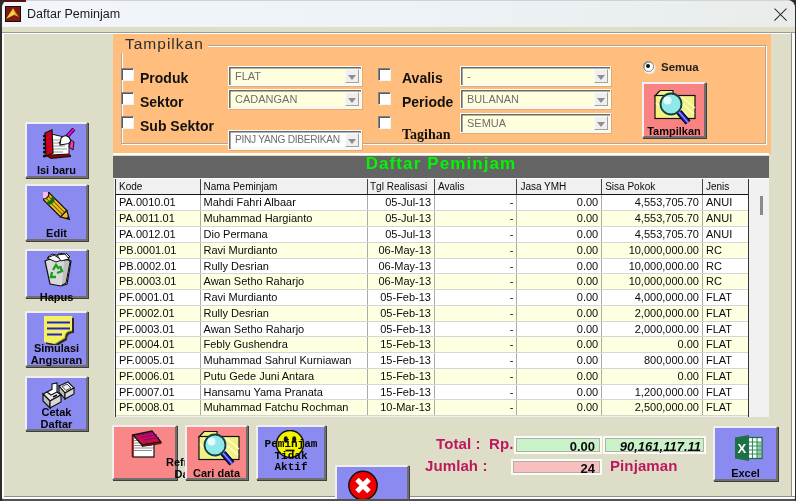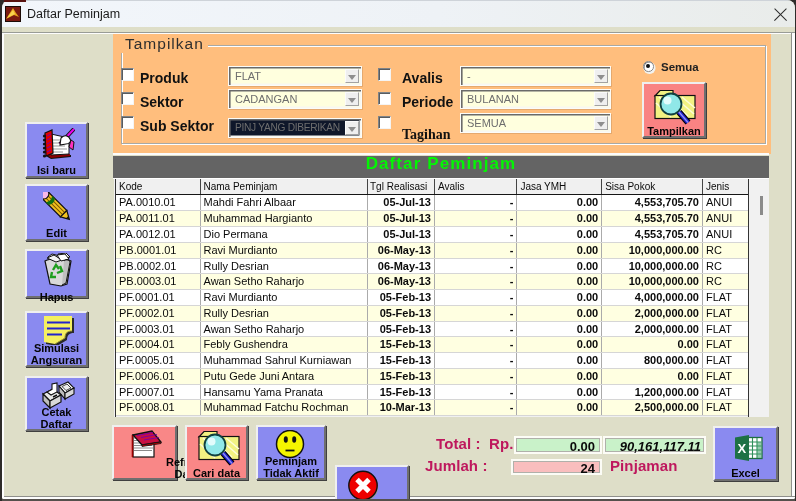--- a/index.html
+++ b/index.html
@@ -39,21 +39,21 @@
 #gridband { position:absolute; left:111px; top:155.5px; width:656px; height:22.5px; background:#646464; }
 #gridtitle { position:absolute; left:0; top:-1.5px; width:100%; text-align:center; font-size:17px; font-weight:bold; letter-spacing:1.1px; color:#04F504; }
 #gridwhite { position:absolute; left:111px; top:178px; width:656px; height:1.3px; background:#fff; }
 #grid { position:absolute; left:112px; top:179.3px; width:655px; height:237.7px; background:#F1F1F1; }
 #cells { position:absolute; left:1px; top:0; width:634px; height:237.7px; border-left:1px solid #333; border-right:1px solid #333; }
 .hrow { display:flex; height:16.2px; background:#F0F0F0; border-bottom:1.6px solid #151515; }
 .hrow .c { font-size:10px; color:#0a0a0a; padding:1.5px 0 0 3px; border-right:1px solid #444; }
 .drow { display:flex; height:15.77px; background:#fff; border-bottom:1px solid #D6D6D6; }
 .drow.alt { background:#FFFFE1; }
 .drow .c { font-size:11px; color:#0a0a0a; padding:1px 0 0 3px; border-right:1px solid #ABABAB; white-space:nowrap; overflow:hidden; }
-.c.r { text-align:right; padding:1px 3px 4px 0;font-weight:bold; }
+.c.r { text-align:right; padding:1px 3px 4px 0; }
 .c0 { width:84.5px; } .c1 { width:167.5px; } .c2 { width:67px; padding-left:2px !important; } .c3 { width:82.4px; } .c4 { width:84.8px; } .c5 { width:100.8px; } .c6 { width:45px; border-right:none !important; }
 #thumb { position:absolute; left:645.5px; top:16.7px; width:3px; height:19px; background:#8A8A8A; }
 .field { position:absolute; border:2px solid #FCFCF6; box-shadow:inset 0 0 0 1px #B0B0AA; font-size:13px; font-weight:bold; color:#0a0a0a; }
 .lab { position:absolute; font-size:15px; font-weight:bold; letter-spacing:0.1px; color:#be185d; }
 </style>
 </head>
 <body>
 <div id="canvas">
 <div id="win">
   <div id="titlebar">
@@ -85,21 +85,21 @@
     <div class="cblab" style="left:27px; top:60px;">Sektor</div>
     <div class="cblab" style="left:27px; top:83.5px;">Sub Sektor</div>
     <div class="combo" style="left:115px; top:31.5px; width:134px;">
           <span class="txt">FLAT</span>
           <span class="btn"></span>
         </div>
     <div class="combo" style="left:115px; top:55px; width:134px;">
           <span class="txt">CADANGAN</span>
           <span class="btn"></span>
         </div>
-    <div class="combo" style="left:115px; top:84px; width:134px; background:#0f172a;">
+    <div class="combo" style="left:115px; top:96px; width:134px; background:#ffffff;">
           <span class="txt" style="font-size:10.2px; letter-spacing:-0.3px;">PINJ YANG DIBERIKAN</span>
           <span class="btn"></span>
         </div>
     <div class="cb" style="left:265px; top:34.4px;"></div>
     <div class="cb" style="left:265px; top:58.2px;"></div>
     <div class="cb" style="left:265px; top:81.7px;"></div>
     <div class="cblab" style="left:289px; top:36px;">Avalis</div>
     <div class="cblab" style="left:289px; top:60px;">Periode</div>
     <div class="cblab" style="left:289px; top:93px;font-family:Liberation Serif, serif;">Tagihan</div>
     <div class="combo" style="left:347px; top:31.5px; width:151px;">
@@ -378,21 +378,21 @@
     </svg>
     <div class="blab" style="top:41px;">Cari data</div>
   </div>
   <div class="btn3d purp" style="left:254px; top:425px; width:70px; height:55px;">
     <svg width="34" height="30" viewBox="0 0 34 30" style="position:absolute;left:15px;top:3px;">
       <circle cx="17" cy="14" r="13.5" fill="#F5F500" stroke="#111" stroke-width="1.5"></circle>
       <ellipse cx="12.8" cy="9.5" rx="2" ry="3.2" fill="#111"></ellipse>
       <ellipse cx="21.2" cy="9.5" rx="2" ry="3.2" fill="#111"></ellipse>
       <path d="M12.5 20.5 L21.5 20.5" stroke="#111" stroke-width="1.8"></path>
     </svg>
-    <div class="blab" style="top:29px;">Peminjam<br>Tidak Aktif</div>
+    <div class="blab" style="top:12px;font-family:Liberation Mono, monospace;">Peminjam<br>Tidak Aktif</div>
   </div>
   <div class="btn3d purp" style="left:333px; top:438px; width:74px; height:55px;margin-top:27px;">
     <svg width="32" height="32" viewBox="0 0 32 32" style="position:absolute;left:10px;top:2.5px;">
       <circle cx="17.2" cy="17.2" r="13.8" fill="#9a9a93"></circle>
       <circle cx="16" cy="15.5" r="14.2" fill="#EE0000" stroke="#111" stroke-width="1.4"></circle>
       <path d="M10 9.5 L22 21.5 M22 9.5 L10 21.5" stroke="#fff" stroke-width="5"></path>
     </svg>
     <div class="blab" style="top:41px;">Keluar</div>
   </div>
   <div class="btn3d purp" style="left:711px; top:426px; width:65px; height:55px;">

